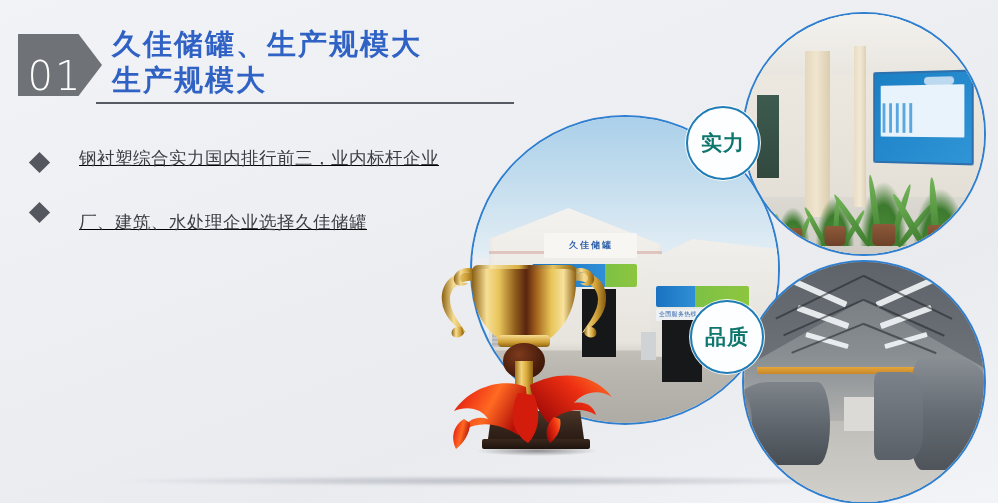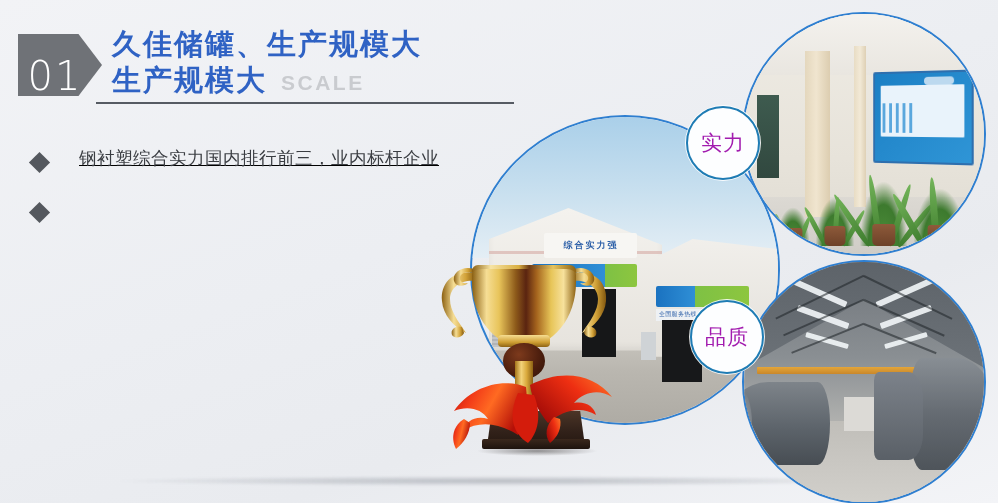--- a/index.html
+++ b/index.html
@@ -153,21 +153,21 @@
   .wh .back{position:absolute;left:42%;top:56%;width:16%;height:14%;background:#dcdad6;}
 
   
   .label{
     position:absolute;border-radius:50%;
     background:#fdfeff;border:2px solid #1f7cb4;
     display:flex;align-items:center;justify-content:center;
     box-shadow:0 0 0 1px rgba(255,255,255,.9);
   }
   .label span{
-    color:#a21caf;font-weight:normal;letter-spacing:1px;
+    color:#0f766e;font-weight:bold;letter-spacing:1px;
     font-family:"DejaVu Sans","Liberation Sans",sans-serif;
   }
   #label-shili{left:686px;top:106px;width:70px;height:70px;}
   #label-shili span{font-size:21px;}
   #label-chengxin{left:748px;top:200px;width:70px;height:70px;}
   #label-chengxin span{font-size:21px;}
   #label-pinzhi{left:690px;top:300px;width:70px;height:70px;}
   #label-pinzhi span{font-size:21px;}
 
   
@@ -211,54 +211,54 @@
   <div class="floor-shadow"></div>
 
   <div class="header">
     <div class="badge nsel">
       <span class="badge-num">01</span>
     </div>
     <div class="titles">
       <div class="title-l1 nsel">久佳储罐、生产规模大</div>
       <div class="title-l2 nsel">
         <span>生产规模大</span>
-        <span class="scale-word">SCALE</span>
       </div>
     </div>
   </div>
   <div class="rule"></div>
 
   <div class="bullets">
 
     <div class="bullet">
       <div class="dia"></div>
       <div class="btext single">
         <span class="bline">钢衬塑综合实力国内排行前三，业内标杆企业</span>
       </div>
     </div>
 
 
     <div class="bullet">
       <div class="dia"></div>
       <div class="btext">
+        <span class="bline">厂、建筑、水处理企业选择久佳储罐</span>
       </div>
     </div>
 
   </div>
 
   <div class="pcircle" id="photo-factory">
     <div class="fact">
       <div class="sky"></div>
       <div class="ground"></div>
       <div class="bldgL"></div>
       <div class="roofline"></div>
       <div class="bldgR"></div>
       <div class="shutter"></div>
       <div class="signTop">
-        <span>综合实力强</span>
+        <span>久佳储罐</span>
       </div>
       <div class="signBlue">
         <span>高新技术企业</span>
       </div>
       <div class="doorA"></div>
       <div class="signBlue2"></div>
       <div class="phone">
         <span>全国服务热线：4008255584</span>
       </div>
       <div class="doorB"></div>

